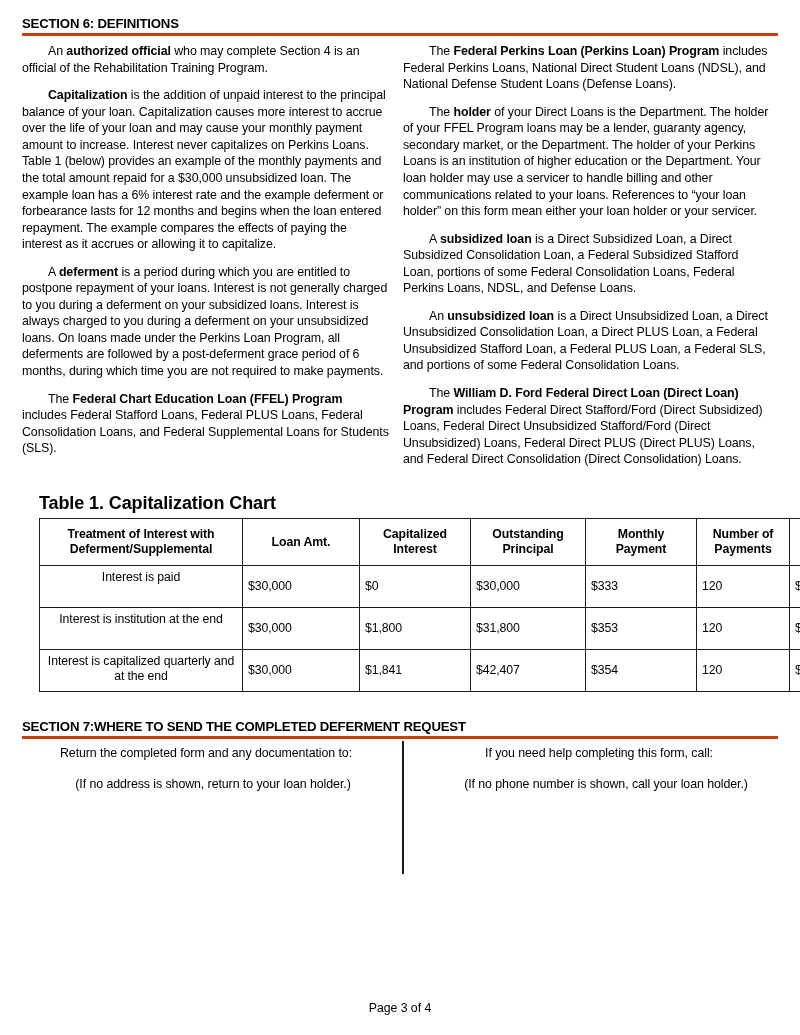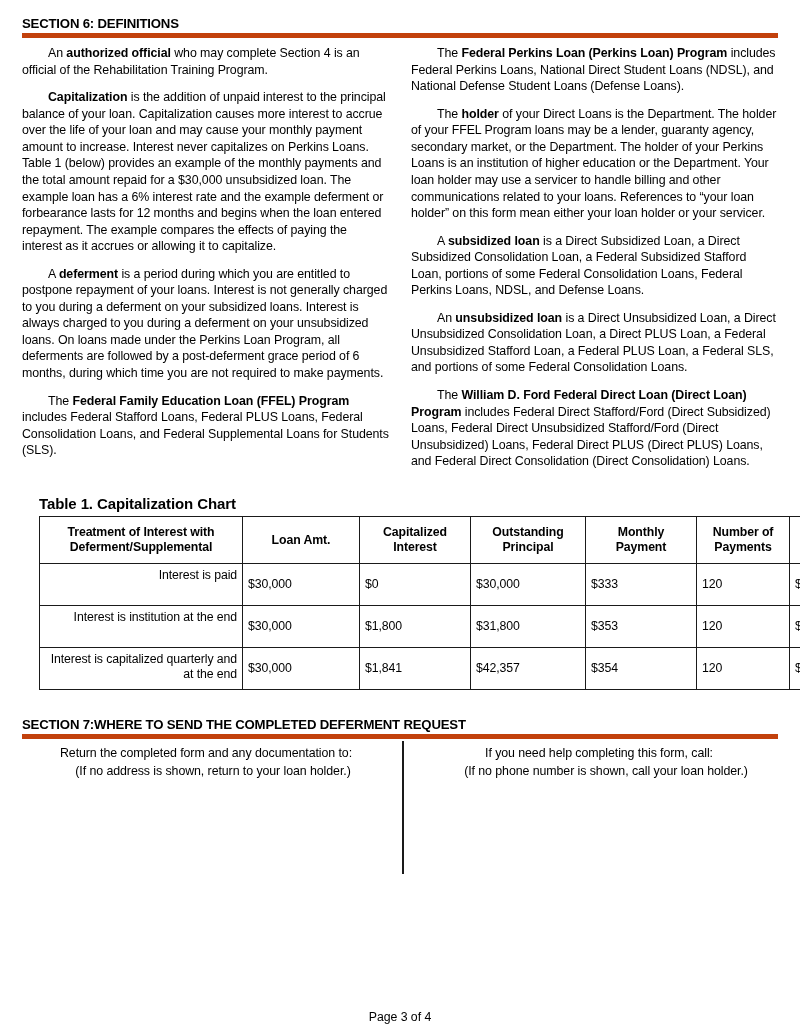--- a/index.html
+++ b/index.html
@@ -23,48 +23,48 @@
     padding: 0 22px;
   }
 
   
   .section-header {
     font-size: 13.2px;
     font-weight: bold;
     letter-spacing: -0.2px;
     line-height: 1.15;
     padding-bottom: 2px;
-    border-bottom: 5px solid #c2410c;
+    border-bottom: 3px solid #c2410c;
     margin: 0;
   }
   #section6-header { margin-top: 16px; }
   #section7-header { margin-top: 8px; }
 
   
   .columns {
     display: flex;
-    gap: 21px;
+    gap: 13px;
     margin-top: 7px;
   }
   .col {
     width: 368px;
     flex: 0 0 368px;
   }
   .col p {
     margin: 0 0 11px 0;
     font-size: 12.4px;
     line-height: 1.335;
     text-indent: 26px;
     letter-spacing: -0.08px;
   }
   .col p b { font-weight: bold; }
 
   
   .table-title {
-    font-size: 15px;
+    font-size: 18px;
     font-weight: bold;
     margin: 14px 0 4px 17px;
     letter-spacing: -0.1px;
   }
   table.cap-chart {
     border-collapse: collapse;
     margin-left: 17px;
     width: 740px;
     table-layout: fixed;
   }
@@ -82,21 +82,21 @@
     vertical-align: middle;
     height: 40px;
   }
   table.cap-chart tbody td {
     text-align: left;
     vertical-align: middle;
     height: 34px;
     line-height: 1.2;
   }
   table.cap-chart tbody td.treatment {
-    text-align: right;
+    text-align: center;
     vertical-align: top;
     padding-top: 4px;
   }
   
   .c-treat { width: 192px; }
   .c-loan  { width: 106px; }
   .c-capint{ width: 100px; }
   .c-outpr { width: 104px; }
   .c-month { width: 100px; }
   .c-nump  { width: 82px; margin-left: 48px; }
@@ -130,28 +130,28 @@
     top: -4px;
     width: 2px;
     height: 133px;
     background: #1a1a1a;
   }
   .s7-line {
     font-size: 12.4px;
     line-height: 1.42;
     letter-spacing: -0.08px;
   }
-  .s7-line.indent { padding-left: 14px; }
+  .s7-line.indent { padding-left: 14px; margin-top: 13px; }
 
   
   .footer {
     position: absolute;
     left: 0;
     right: 0;
-    bottom: 27px;
+    bottom: 36px;
     text-align: center;
     font-size: 12.3px;
     letter-spacing: -0.05px;
   }
 </style>
 </head>
 <body>
 
 <div class="page">
 
@@ -163,21 +163,21 @@
       <p>
         <span>An </span><b>authorized official</b><span> who may complete Section 4 is an official of the Rehabilitation Training Program.</span>
       </p>
       <p>
         <span></span><b>Capitalization</b><span> is the addition of unpaid interest to the principal balance of your loan. Capitalization causes more interest to accrue over the life of your loan and may cause your monthly payment amount to increase. Interest never capitalizes on Perkins Loans. Table 1 (below) provides an example of the monthly payments and the total amount repaid for a $30,000 unsubsidized loan. The example loan has a 6% interest rate and the example deferment or forbearance lasts for 12 months and begins when the loan entered repayment. The example compares the effects of paying the interest as it accrues or allowing it to capitalize.</span>
       </p>
       <p>
         <span>A </span><b>deferment</b><span> is a period during which you are entitled to postpone repayment of your loans. Interest is not generally charged to you during a deferment on your subsidized loans. Interest is always charged to you during a deferment on your unsubsidized loans. On loans made under the Perkins Loan Program, all deferments are followed by a post-deferment grace period of 6 months, during which time you are not required to make payments.</span>
       </p>
       <p>
-        <span>The </span><b>Federal Family Education Loan (FFEL) Program</b><span> includes Federal Stafford Loans, Federal PLUS Loans, Federal Consolidation Loans, and Federal Supplemental Loans for Students (SLS).</span>
+        <span>The </span><b>Federal Chart Education Loan (FFEL) Program</b><span> includes Federal Stafford Loans, Federal PLUS Loans, Federal Consolidation Loans, and Federal Supplemental Loans for Students (SLS).</span>
       </p>
     </div>
 
     <div class="col">
       <p>
         <span>The </span><b>Federal Perkins Loan (Perkins Loan) Program</b><span> includes Federal Perkins Loans, National Direct Student Loans (NDSL), and National Defense Student Loans (Defense Loans).</span>
       </p>
       <p>
         <span>The </span><b>holder</b><span> of your Direct Loans is the Department. The holder of your FFEL Program loans may be a lender, guaranty agency, secondary market, or the Department. The holder of your Perkins Loans is an institution of higher education or the Department. Your loan holder may use a servicer to handle billing and other communications related to your loans. References to “your loan holder” on this form mean either your loan holder or your servicer.</span>
       </p>
@@ -243,21 +243,21 @@
         <td>$1,800</td>
         <td>$31,800</td>
         <td>$353</td>
         <td>120</td>
         <td>$42,365</td>
       </tr>
       <tr>
         <td class="treatment">Interest is capitalized quarterly and at the end</td>
         <td>$30,000</td>
         <td>$1,841</td>
-        <td>$42,357</td>
+        <td>$42,407</td>
         <td>$354</td>
         <td>120</td>
         <td>$42,420</td>
       </tr>
     </tbody>
   </table>
 
   <div class="section7-wrap">
     <div class="section-header" id="section7-header">SECTION 7:WHERE TO SEND THE COMPLETED DEFERMENT REQUEST</div>
 

